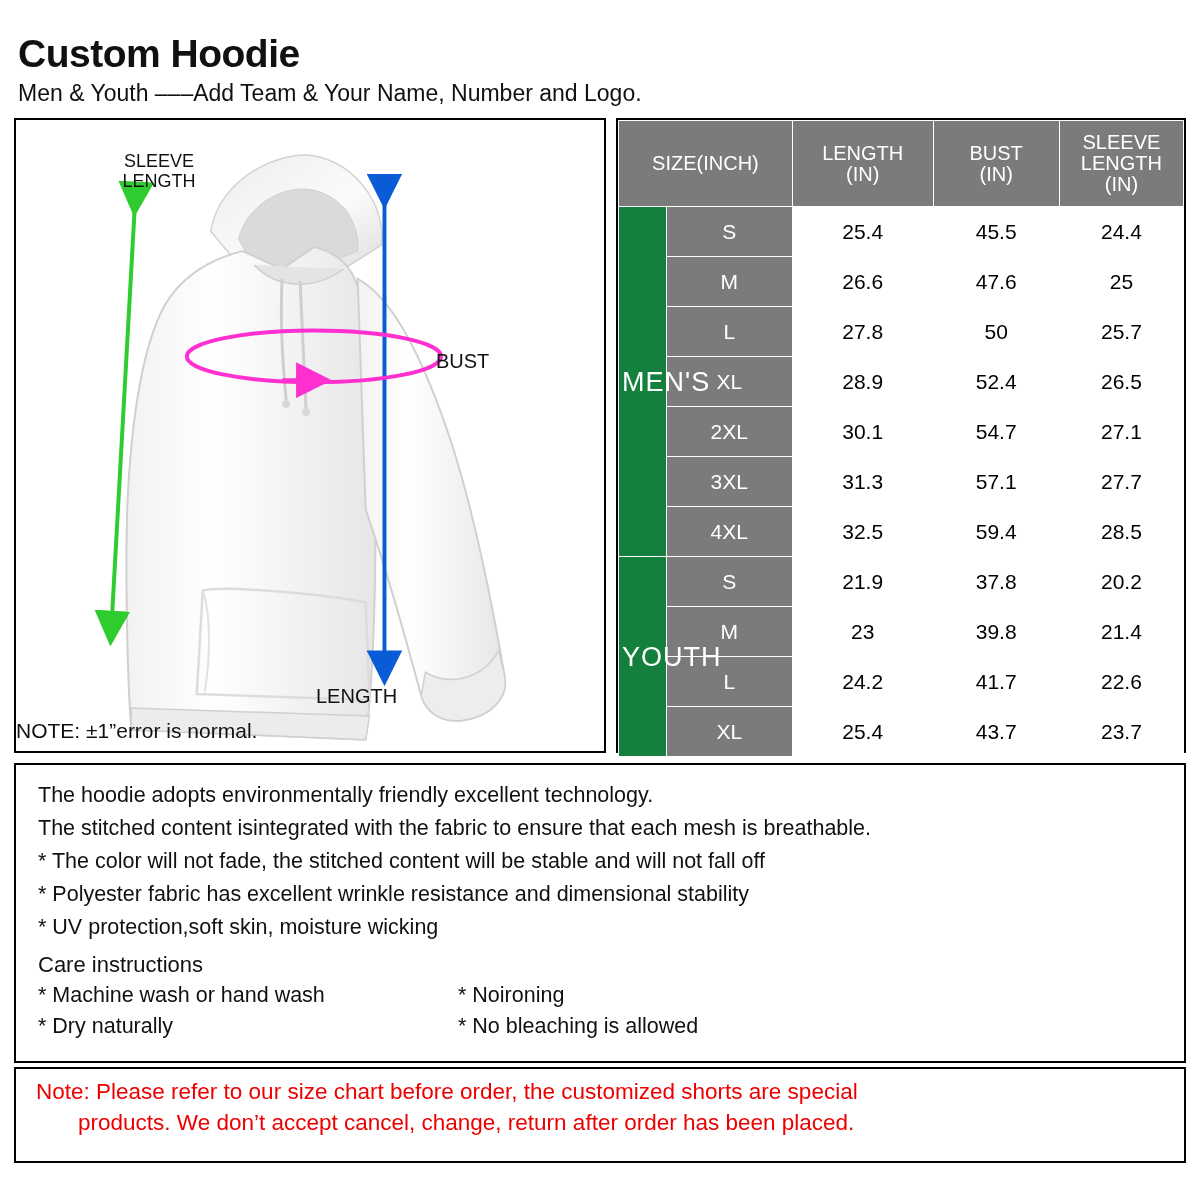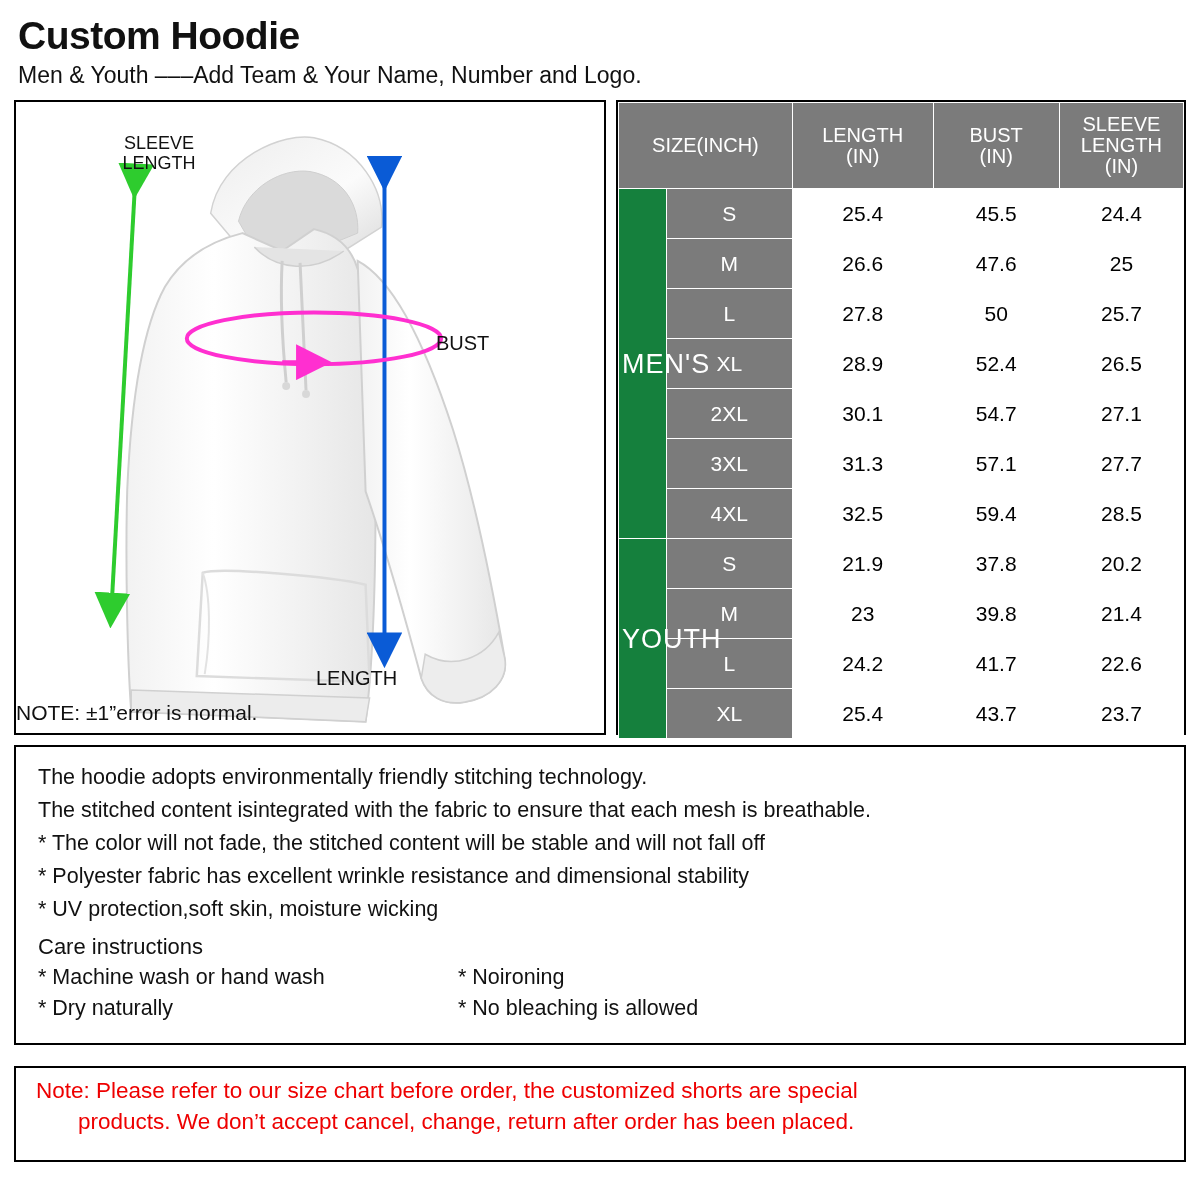--- a/index.html
+++ b/index.html
@@ -6,21 +6,21 @@
   html, body {
     margin: 0; padding: 0;
     width: 1200px; height: 1200px;
     background: #ffffff;
     font-family: "Liberation Sans", sans-serif;
     color: #111;
   }
   .page {
     position: relative;
     width: 1200px; height: 1200px;
-    padding: 10px 14px;
+    padding: 28px 14px;
   }
 
   
   .header { padding: 6px 4px 4px 4px; }
   .title {
     font-size: 39px;
     font-weight: bold;
     letter-spacing: -0.5px;
     line-height: 1.05;
     margin: 0 0 6px 0;
@@ -136,21 +136,21 @@
   .care-grid {
     display: grid;
     grid-template-columns: 420px 1fr;
     row-gap: 0;
     font-size: 21.5px;
     line-height: 1.45;
   }
 
   
   .notebox {
-    margin-top: 21px;
+    margin-top: 4px;
     border: 2px solid #000;
     padding: 8px 20px 10px 20px;
     height: 96px;
   }
   .notebox p {
     margin: 0;
     color: #ee0000;
     font-size: 22.5px;
     line-height: 1.35;
   }
@@ -342,21 +342,21 @@
             <td class="val">25.4</td>
             <td class="val">43.7</td>
             <td class="val">23.7</td>
           </tr>
         </tbody>
       </table>
     </div>
   </div>
 
   <div class="infobox">
-    <p>The hoodie adopts environmentally friendly stitching technology.</p>
+    <p>The hoodie adopts environmentally friendly excellent technology.</p>
     <p>The stitched content isintegrated with the fabric to ensure that each mesh is breathable.</p>
     <p>* The color will not fade, the stitched content will be stable and will not fall off</p>
     <p>* Polyester fabric has excellent wrinkle resistance and dimensional stability</p>
     <p>* UV protection,soft skin, moisture wicking</p>
     <div class="care-title">Care instructions</div>
     <div class="care-grid">
       <div>* Machine wash or hand wash</div>
       <div>* Noironing</div>
       <div>* Dry naturally</div>
       <div>* No bleaching is allowed</div>

